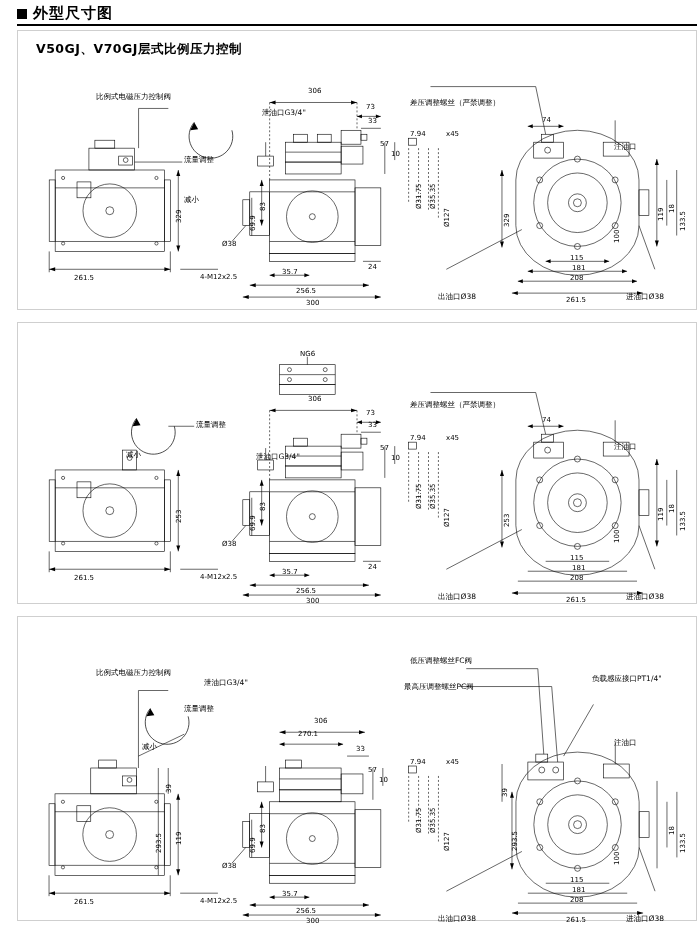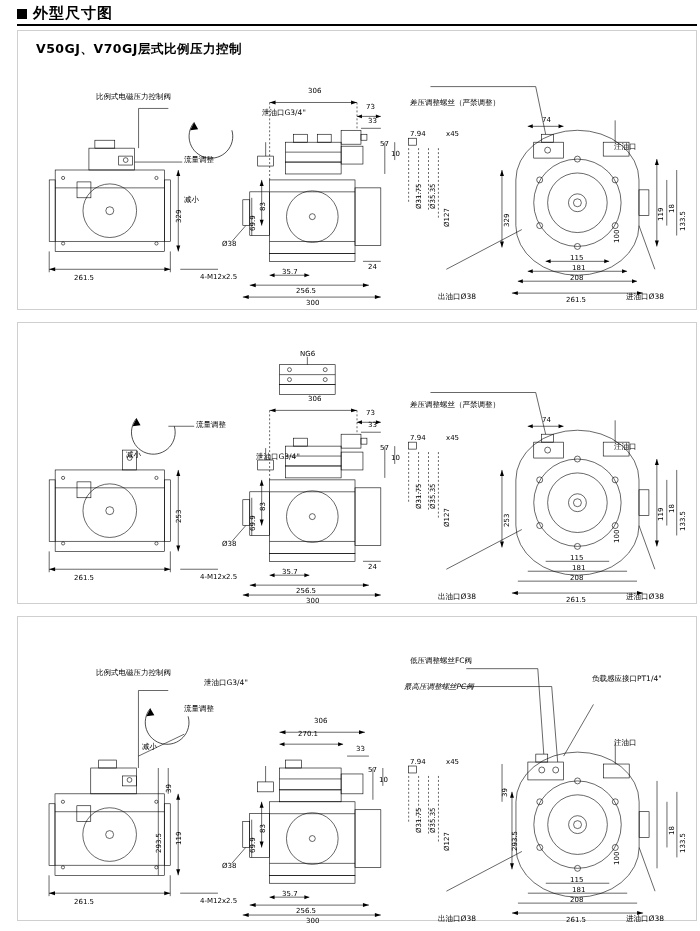--- a/index.html
+++ b/index.html
@@ -565,21 +565,21 @@
         <line x1="600" y1="126" x2="600" y2="148"></line>
         <line x1="430" y1="276" x2="506" y2="236"></line>
         <line x1="640" y1="276" x2="624" y2="232"></line>
         <line x1="162" y1="278" x2="200" y2="278"></line>
       </g>
     </svg>
 
     <div class="lbl cn" style="left:78px;top:52px;">比例式电磁压力控制阀</div>
     <div class="lbl cn" style="left:186px;top:62px;">泄油口G3/4"</div>
     <div class="lbl cn" style="left:392px;top:40px;">低压调整螺丝FC阀</div>
-    <div class="lbl cn" style="left:386px;top:66px;font-style:italic;">最高压调整螺丝PC阀</div>
+    <div class="lbl cn" style="left:386px;top:66px;">最高压调整螺丝PC阀</div>
     <div class="lbl cn" style="left:574px;top:58px;">负载感应接口PT1/4"</div>
     <div class="lbl cn" style="left:166px;top:88px;">流量调整</div>
     <div class="lbl cn" style="left:124px;top:126px;">减小</div>
     <div class="lbl cn" style="left:596px;top:122px;">注油口</div>
     <div class="lbl cn" style="left:420px;top:298px;">出油口Ø38</div>
     <div class="lbl cn" style="left:608px;top:298px;">进油口Ø38</div>
     <div class="lbl" style="left:182px;top:281px;">4-M12x2.5</div>
 
     <div class="lbl" style="left:296px;top:101px;">306</div>
     <div class="lbl" style="left:280px;top:114px;">270.1</div>

